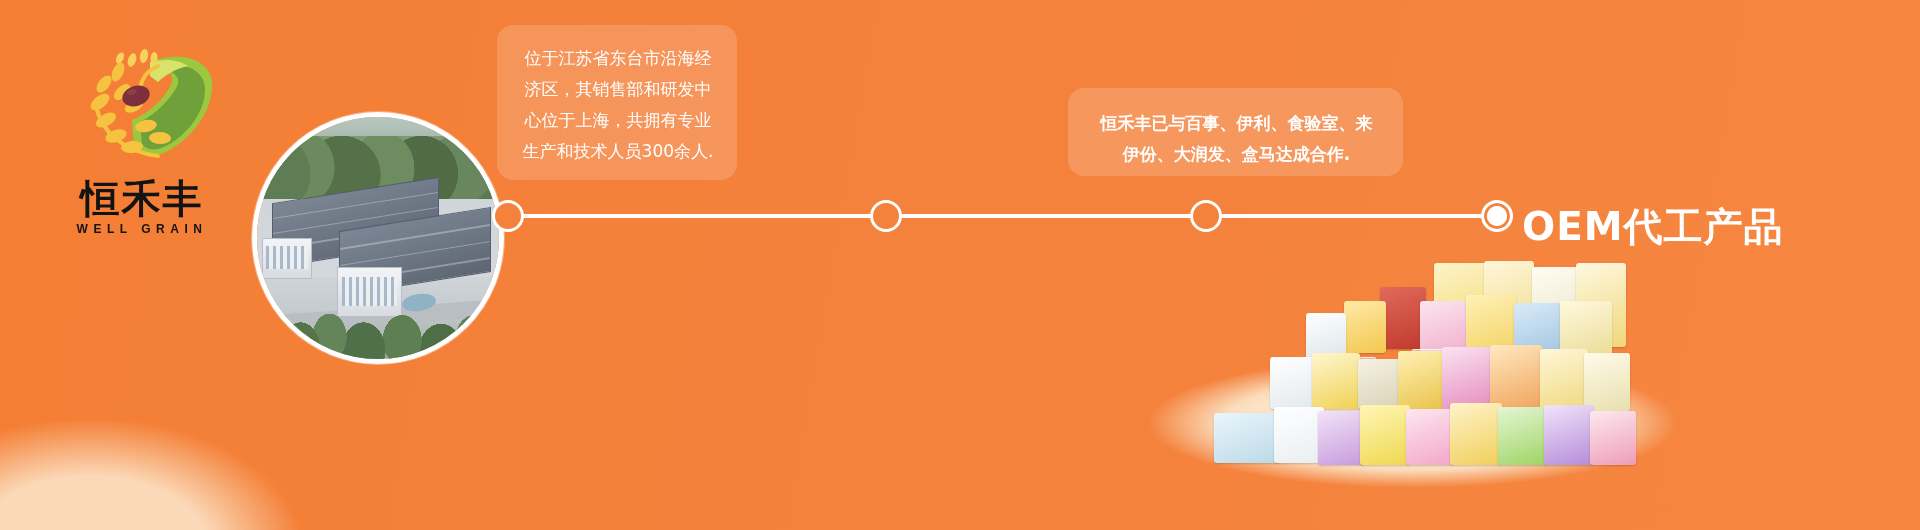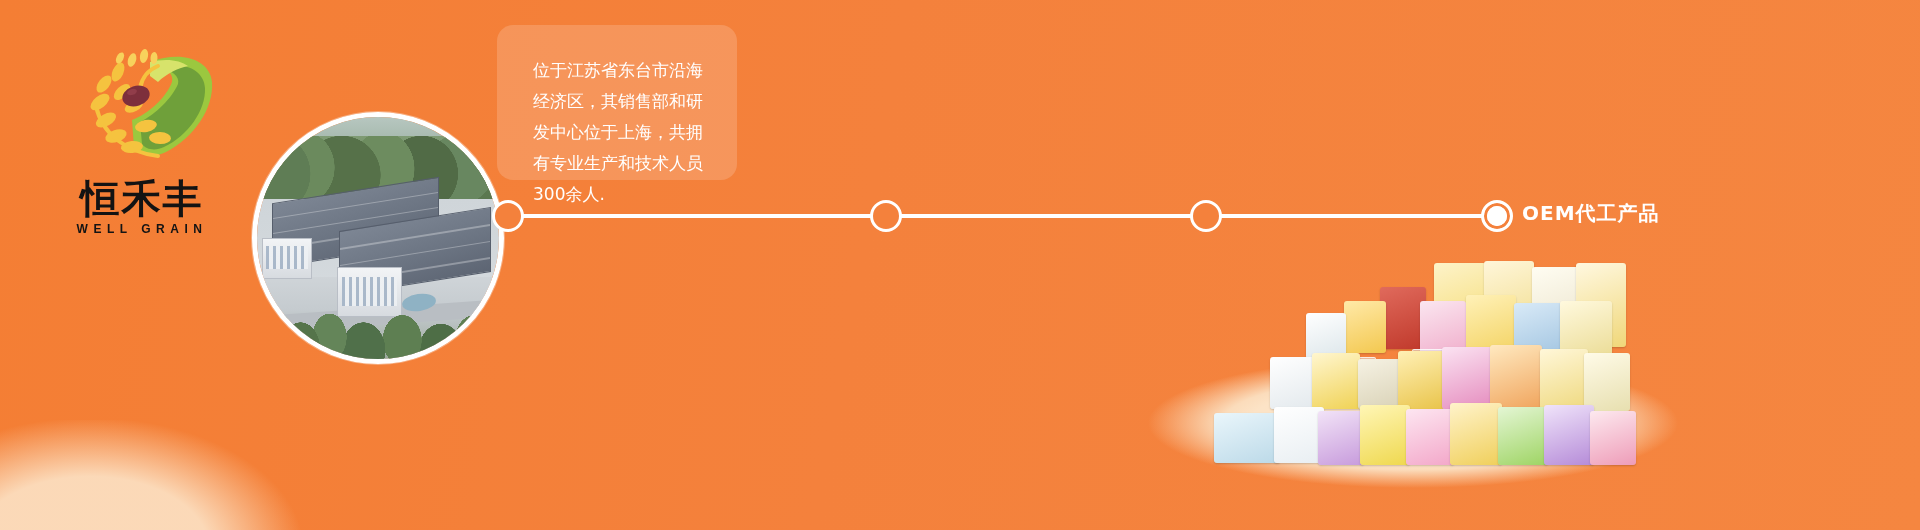--- a/index.html
+++ b/index.html
@@ -67,28 +67,28 @@
   .tl-line{position:absolute;left:500px;top:214px;width:990px;height:4px;
     background:#ffffff;border-radius:2px;}
   .tl-node{position:absolute;top:200px;width:32px;height:32px;border-radius:50%;
     border:3px solid #ffffff;background:#F4813C;box-sizing:border-box;}
   .tl-node.filled{background:#ffffff;box-shadow:inset 0 0 0 3px #F4813C,0 0 0 0 #fff;}
   .tl-node.filled::after{content:"";position:absolute;left:3px;top:3px;right:3px;bottom:3px;
     border-radius:50%;background:#ffffff;}
   .n1{left:492px;} .n2{left:870px;} .n3{left:1190px;} .n4{left:1481px;}
 
   .oem-label{position:absolute;left:1522px;top:200px;
-    font-size:20px;font-weight:bold;color:#ffffff;letter-spacing:1px;
+    font-size:39px;font-weight:bold;color:#ffffff;letter-spacing:1px;
     font-family:"DejaVu Sans","Liberation Sans",sans-serif;white-space:nowrap;}
 
   
   .card{position:absolute;border-radius:16px;background:rgba(255,255,255,.17);
     color:#ffffff;box-sizing:border-box;
     font-family:"DejaVu Sans","Liberation Sans",sans-serif;}
-  .card p{margin:16px;}
+  .card p{margin:4px;text-align:center;}
 
   .card-1{left:497px;top:25px;width:240px;height:155px;padding:14px 18px 10px 20px;
     font-size:17px;line-height:31px;}
   .card-2{left:1068px;top:88px;width:335px;height:88px;padding:16px 20px 14px 22px;
     font-size:17px;line-height:31px;font-weight:bold;}
   .card-3{left:668px;top:243px;width:436px;height:197px;padding:14px 20px 10px 22px;
     font-size:17px;line-height:30px;font-weight:bold;}
 
   
   .products{position:absolute;left:1148px;top:238px;width:530px;height:250px;}
@@ -179,20 +179,23 @@
   <div class="tl-node n1"></div>
   <div class="tl-node n2"></div>
   <div class="tl-node n3"></div>
   <div class="tl-node filled n4"></div>
   <div class="oem-label">OEM代工产品</div>
 
   <div class="card card-1">
     <p>位于江苏省东台市沿海经济区，其销售部和研发中心位于上海，共拥有专业生产和技术人员300余人.</p>
   </div>
 
+  <div class="card card-2">
+    <p>恒禾丰已与百事、伊利、食验室、来伊份、大润发、盒马达成合作.</p>
+  </div>
 
 
   <div class="products">
     <div class="prod-plate"></div>
     <div class="prod-pile">
 
       <div class="pk" style="left:250px;top:2px;width:52px;height:84px;background:linear-gradient(160deg,#FDF3C9,#F4D96A);"></div>
       <div class="pk" style="left:300px;top:0px;width:50px;height:86px;background:linear-gradient(160deg,#FFF6DA,#EFD981);"></div>
       <div class="pk" style="left:348px;top:6px;width:48px;height:80px;background:linear-gradient(160deg,#FFFDF2,#E8E0C6);"></div>
       <div class="pk" style="left:392px;top:2px;width:50px;height:84px;background:linear-gradient(160deg,#FFF8E0,#F0D779);"></div>

